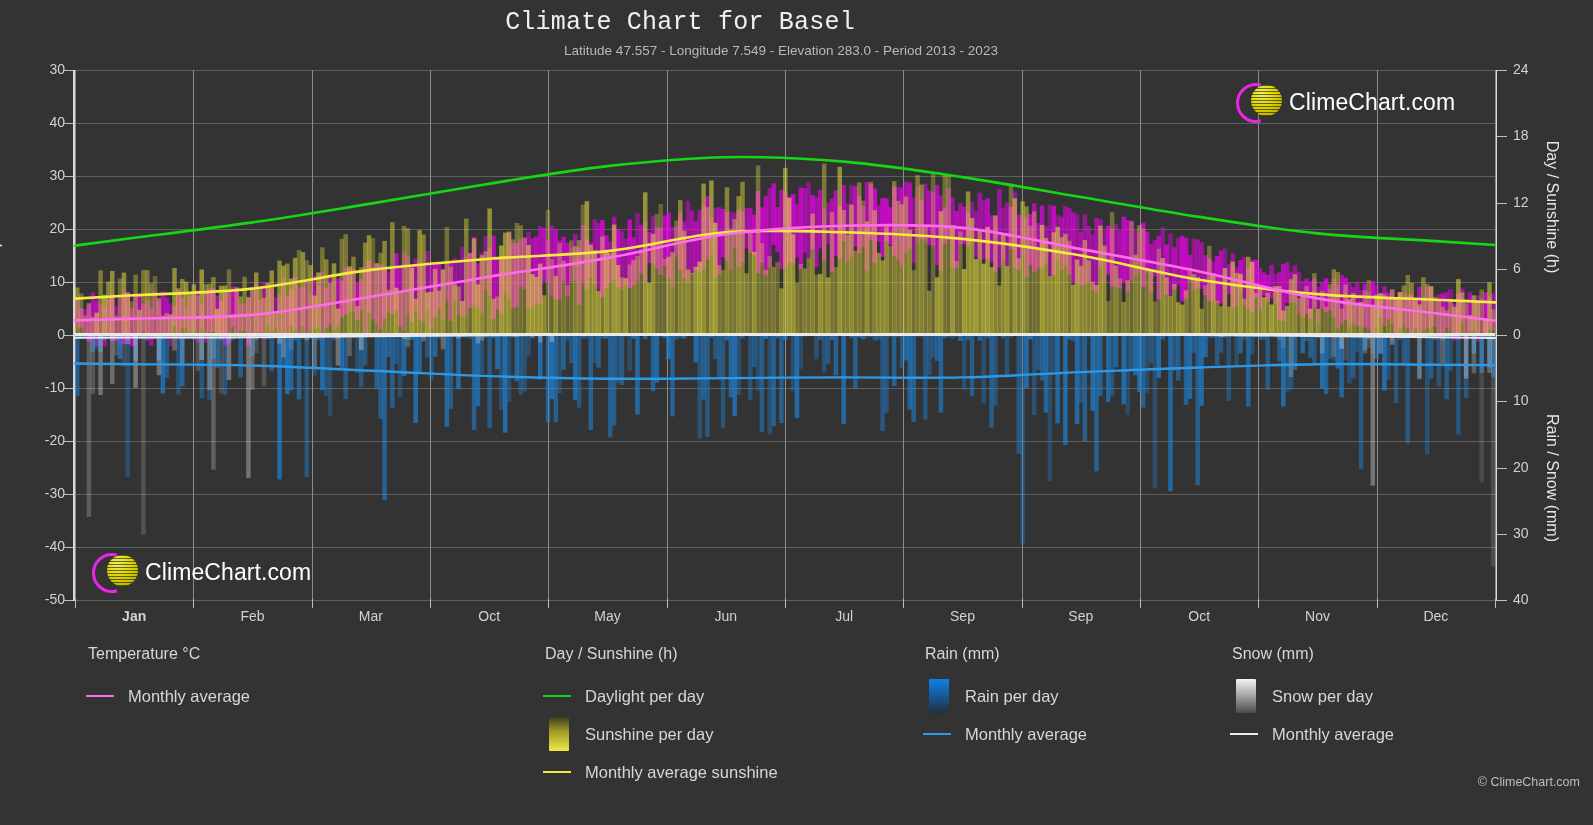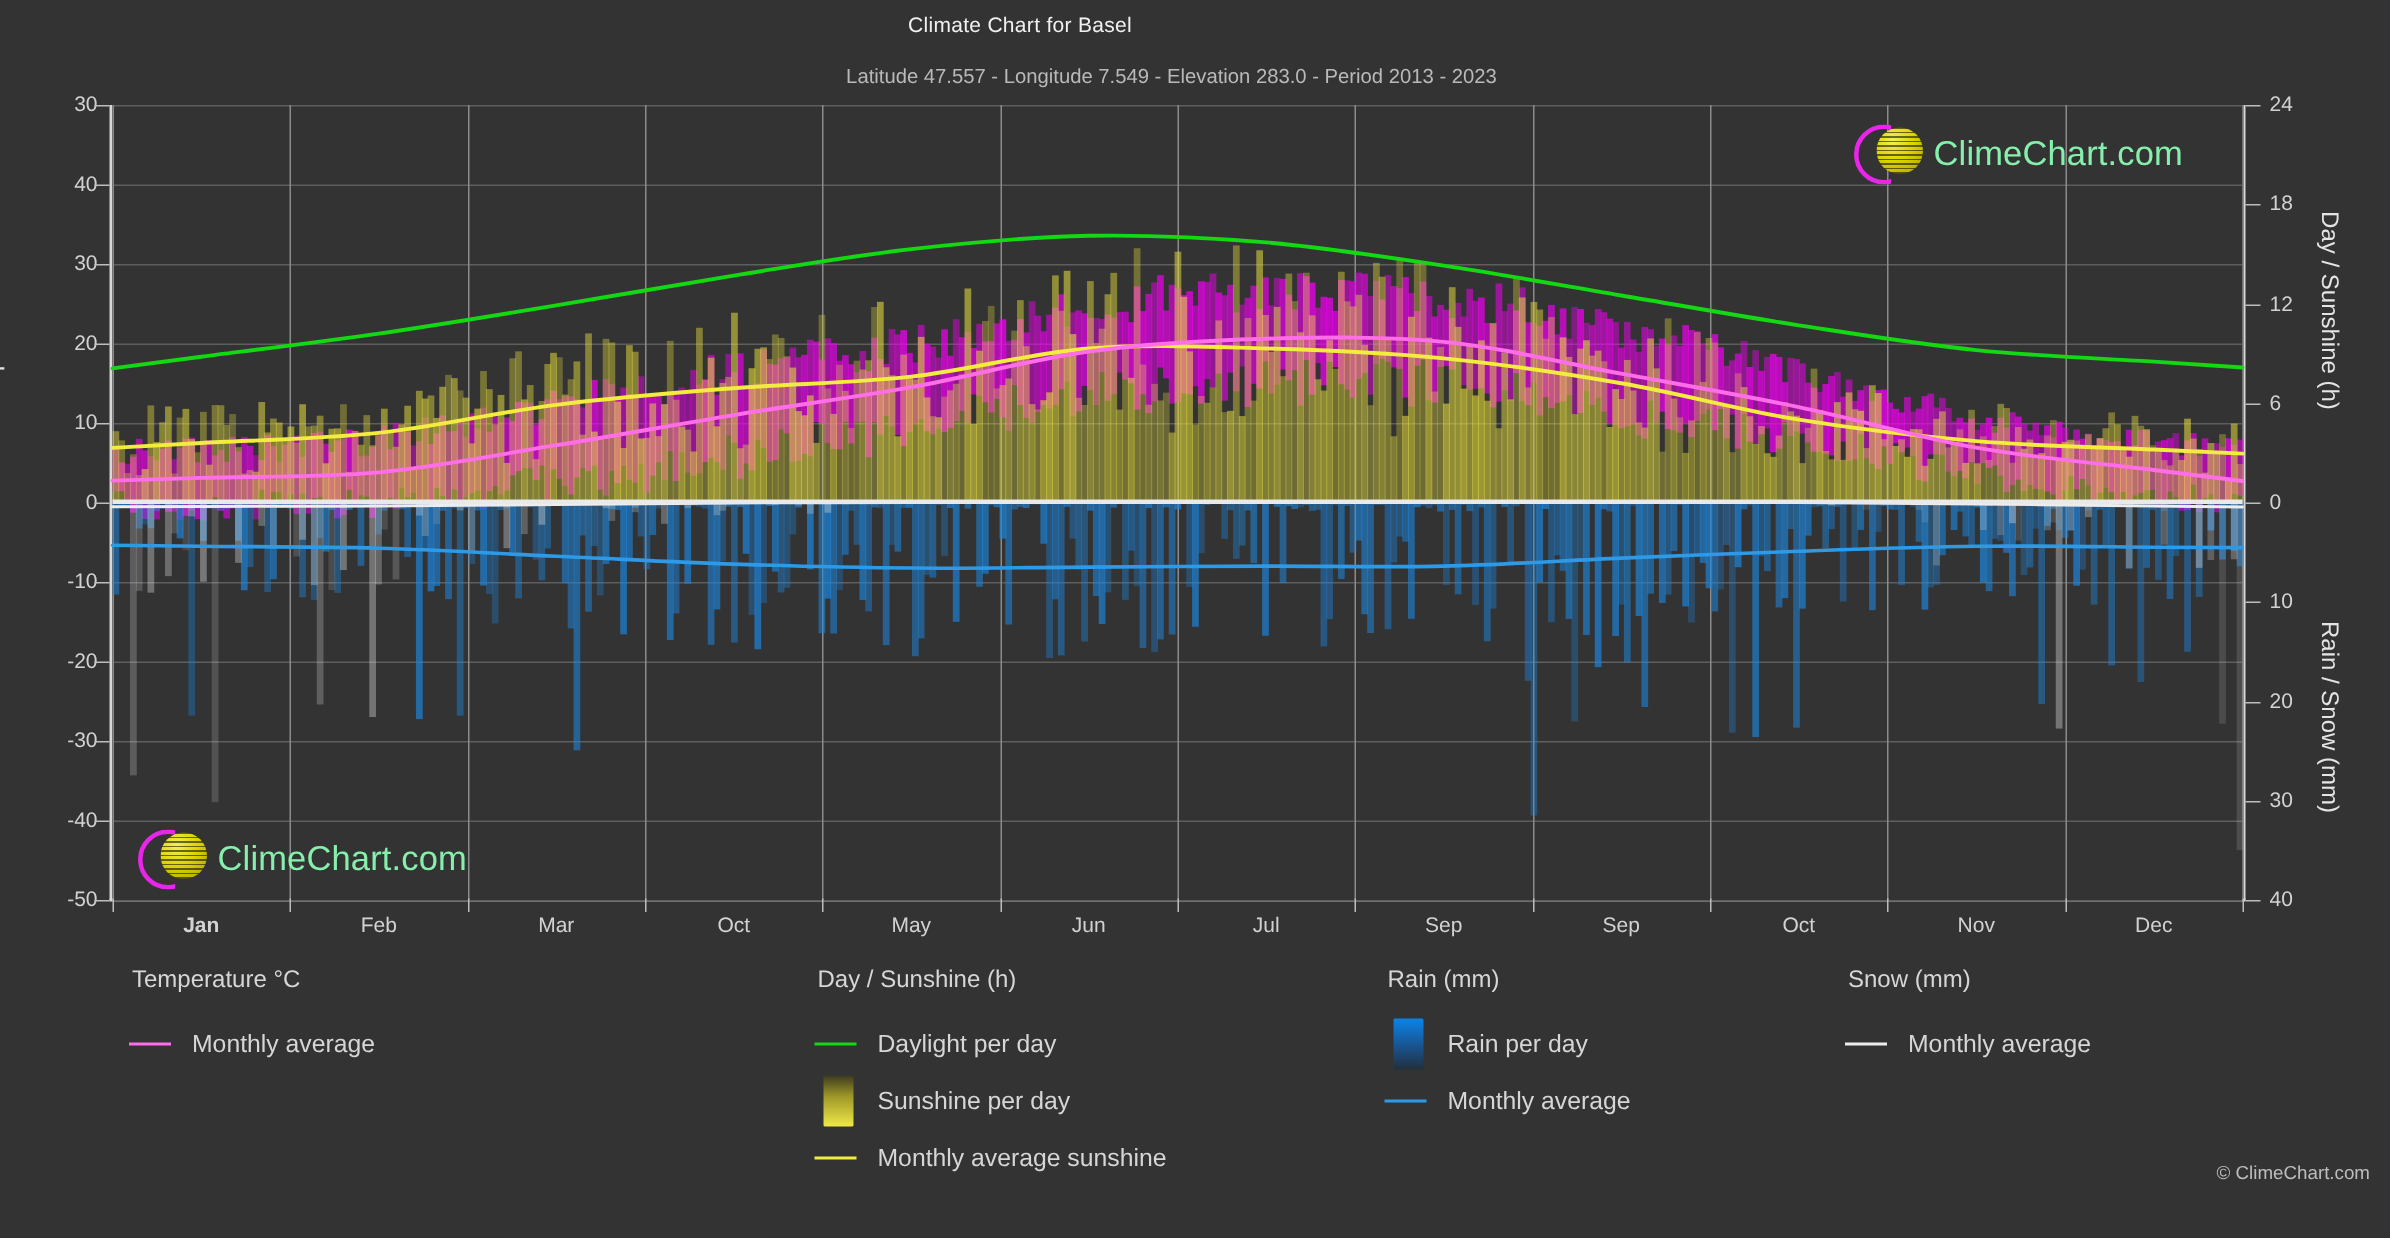--- a/index.html
+++ b/index.html
@@ -8,21 +8,21 @@
     background:#333334;
     font-family:"Liberation Sans", sans-serif;
     overflow:hidden;
     position:relative;
   }
   .chart-root{position:absolute;inset:0;}
 
   
   .title{
     position:absolute;left:0;top:8px;width:1360px;text-align:center;
-    font-size:14px;color:#f0f0f0;letter-spacing:.2px;
+    font-size:25px;color:#f0f0f0;letter-spacing:.2px;font-family:Liberation Mono, monospace;
   }
   .subtitle{
     position:absolute;left:0;top:43px;width:1562px;text-align:center;
     font-size:13.5px;color:#b9b9b9;
   }
 
   
   .plot{
     position:absolute;left:75px;top:70px;width:1420px;height:530px;
     background:#333334;
@@ -87,21 +87,21 @@
     border:3.5px solid #e925e9;
     clip-path:polygon(0 0,62% 0,62% 100%,0 100%);
   }
   .logo-ball{
     position:absolute;left:15px;top:3px;width:31px;height:31px;border-radius:50%;
     background:
       repeating-linear-gradient(to bottom,
         rgba(0,0,0,.55) 0 1px, rgba(0,0,0,0) 1px 3px),
       radial-gradient(circle at 35% 28%, #f2ef5a 0%, #ddd400 45%, #a79e00 100%);
   }
-  .logo-text{font-size:23px;color:#86efac;letter-spacing:.1px;white-space:nowrap;}
+  .logo-text{font-size:23px;color:#ffffff;letter-spacing:.1px;white-space:nowrap;}
   #logo-top{left:1236px;top:82px;}
   #logo-bottom{left:92px;top:552px;}
 
   
   .legend{position:absolute;left:0;top:645px;width:1593px;height:180px;}
   .legend-col{position:absolute;top:0;}
   .legend-head{
     font-size:16px;color:#d6d6d6;margin-bottom:14px;white-space:nowrap;
   }
   .legend-row{display:flex;align-items:center;gap:12px;height:38px;}
@@ -1473,20 +1473,26 @@
           <span class="sw-wrap">
             <span class="sw-line" style="border-top-color: rgb(45, 154, 232);"></span>
           </span>
           <span class="legend-label">Monthly average</span>
         </div>
       </div>
     <div class="legend-col" id="legend-snow" style="left:1232px;">
         <div class="legend-head">Snow (mm)</div>
         <div class="legend-row">
           <span class="sw-wrap">
+            <span class="sw-box" style="background: linear-gradient(rgb(244, 244, 244) 0%, rgb(154, 154, 154) 55%, rgb(74, 74, 74) 100%);"></span>
+          </span>
+          <span class="legend-label">Snow per day</span>
+        </div>
+        <div class="legend-row">
+          <span class="sw-wrap">
             <span class="sw-line" style="border-top-color: rgb(237, 237, 237);"></span>
           </span>
           <span class="legend-label">Monthly average</span>
         </div>
       </div>
   </div>
 
   <div class="copyright">© ClimeChart.com</div>
 </div>
 

